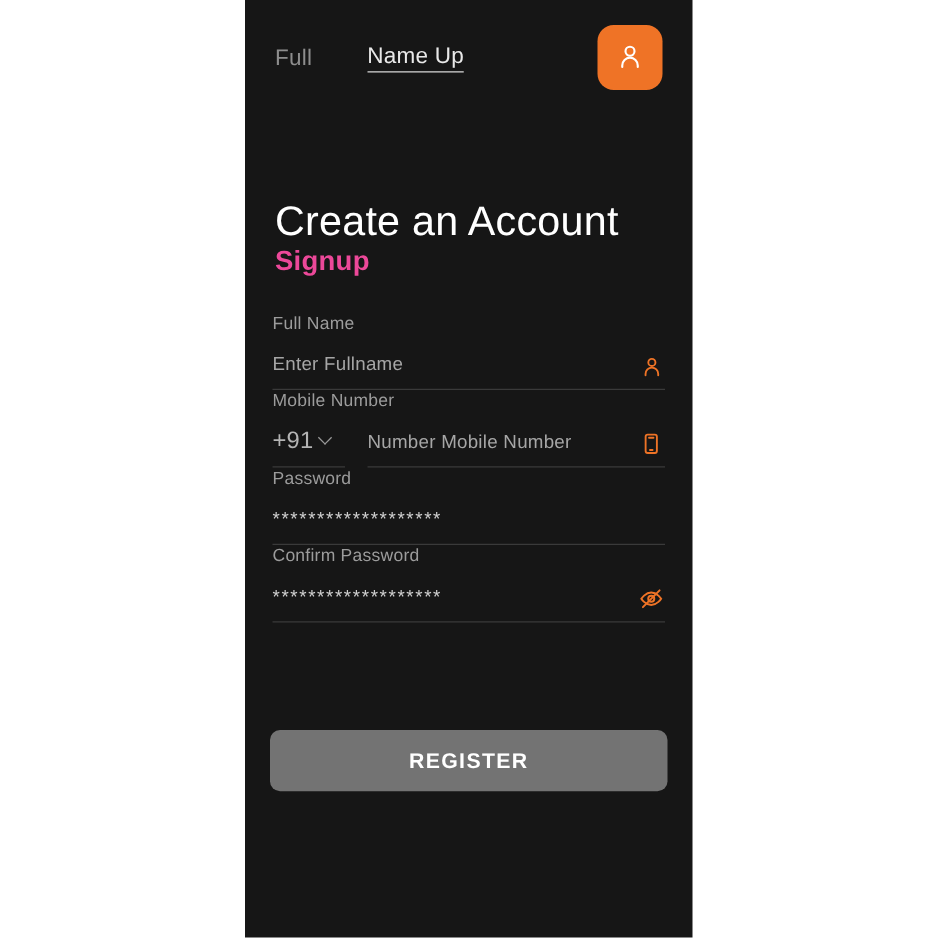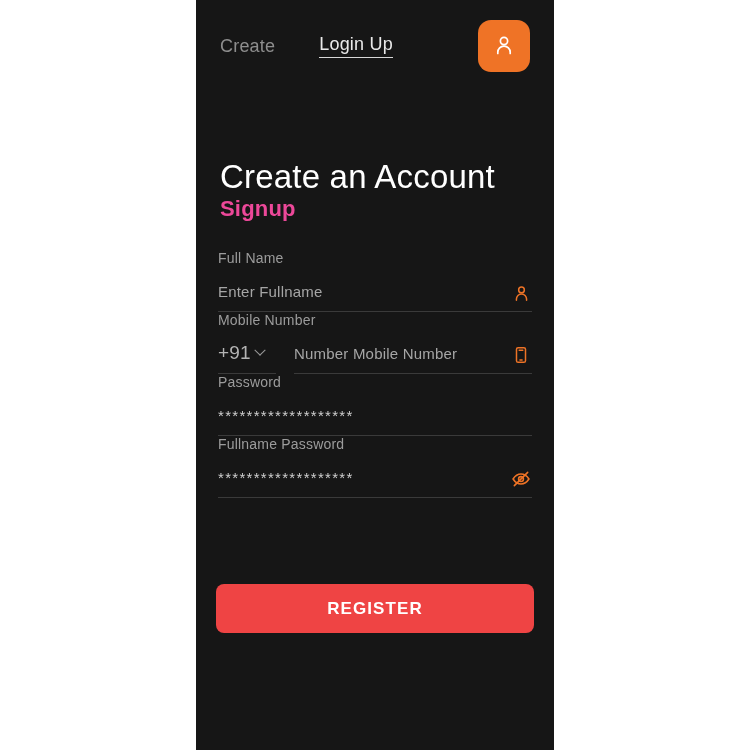--- a/index.html
+++ b/index.html
@@ -165,39 +165,39 @@
     transform: rotate(45deg) translate(-2px, -2px);
   }
 
   
   .register-btn {
     position: absolute;
     left: 216px;
     top: 584px;
     width: 318px;
     height: 49px;
-    background: #ef4444;
+    background: #737373;
     border: none;
     border-radius: 8px;
     color: #ffffff;
     font-family: "Liberation Sans", sans-serif;
     font-size: 17px;
     font-weight: 700;
     letter-spacing: 1.1px;
     cursor: pointer;
   }
 </style>
 </head>
 <body>
 
 <div class="screen">
 
   <div class="topnav">
-    <span class="nav-login">Create</span>
-    <span class="nav-signup">Login Up</span>
+    <span class="nav-login">Full</span>
+    <span class="nav-signup">Name Up</span>
     <button class="avatar-btn">
       <span>
         <svg width="24" height="24" viewBox="0 0 24 24" fill="none" stroke="#ffffff" stroke-width="1.7" stroke-linecap="round">
           <circle cx="12" cy="8" r="3.6"></circle>
           <path d="M5.8 20.5 v-1.2 a6.2 6.2 0 0 1 12.4 0 v1.2"></path>
         </svg>
       </span>
     </button>
   </div>
 
@@ -246,21 +246,21 @@
     <div class="field">
       <div class="field-label">Password</div>
       <div class="field-row">
         <div class="input-line">
           <span class="masked">*******************</span>
         </div>
       </div>
     </div>
 
     <div class="field">
-      <div class="field-label">Fullname Password</div>
+      <div class="field-label">Confirm Password</div>
       <div class="field-row">
         <div class="input-line">
           <span class="masked">*******************</span>
         </div>
         <span class="field-icon">
           <svg width="20" height="20" viewBox="0 0 24 24" fill="none" stroke="#ee7326" stroke-width="1.9" stroke-linecap="round">
             <path d="M2.5 12 s3.8 -6 9.5 -6 s9.5 6 9.5 6 s-3.8 6 -9.5 6 s-9.5 -6 -9.5 -6 z"></path>
             <circle cx="12" cy="12" r="2.9"></circle>
             <line x1="4" y1="20" x2="20" y2="4"></line>
           </svg>

